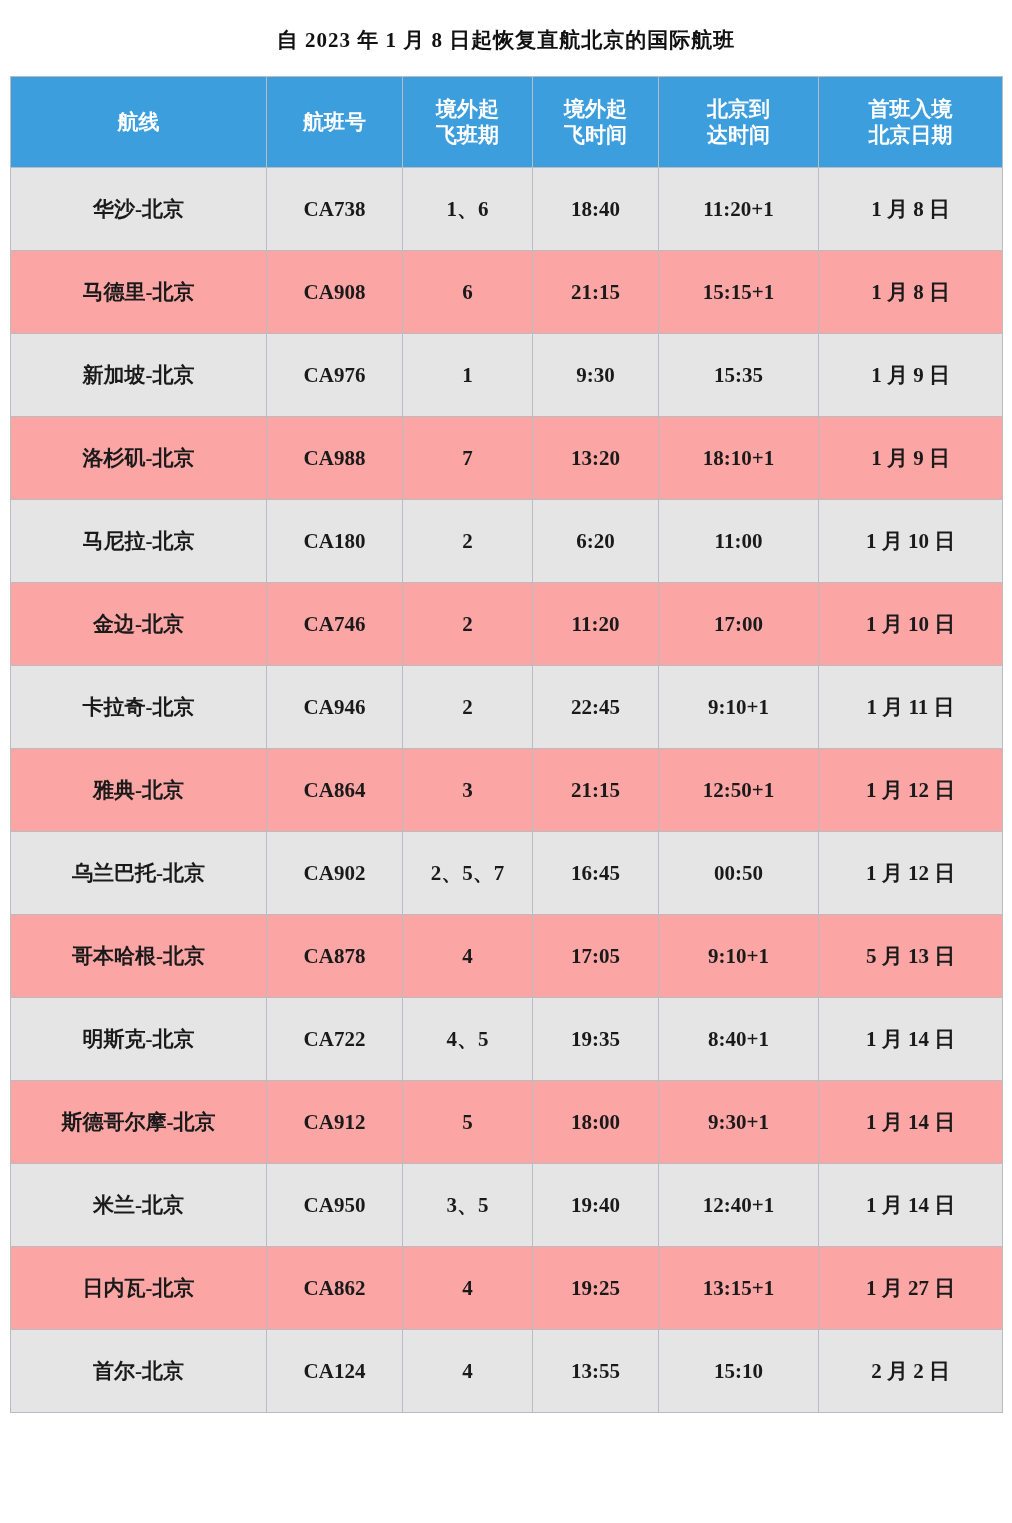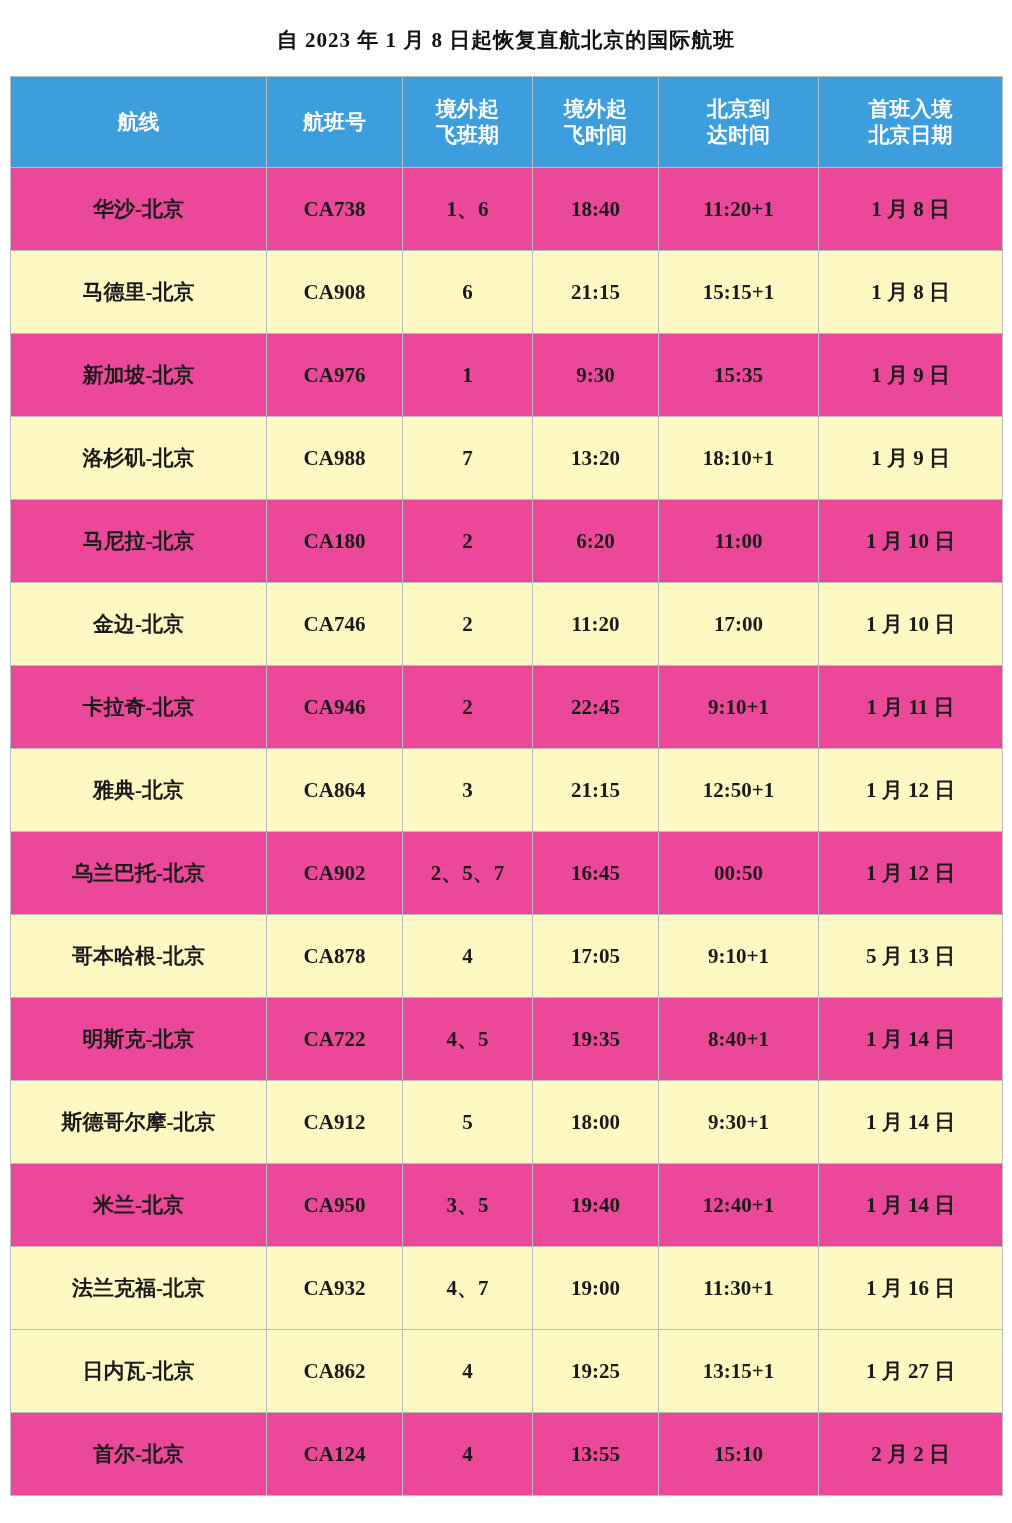--- a/index.html
+++ b/index.html
@@ -56,24 +56,24 @@
     line-height: 1.25;
     padding: 4px 2px;
   }
   table.flights tbody td {
     height: 78px;
     padding: 2px;
     color: #1a1a1a;
     font-weight: bold;
   }
   table.flights tbody tr.alt td {
-    background: #fef9c3;
+    background: #fca5a5;
   }
   table.flights tbody tr.plain td {
-    background: #ec4899;
+    background: #e5e5e5;
   }
   col.c-route  { width: 256px; }
   col.c-flight { width: 136px; }
   col.c-days   { width: 130px; }
   col.c-dep    { width: 126px; }
   col.c-arr    { width: 160px; }
   col.c-first  { width: 184px; }
   .hdr-line { display: block; }
 </style>
 </head>
@@ -218,28 +218,20 @@
         </tr>
         <tr class="plain">
           <td>米兰-北京</td>
           <td>CA950</td>
           <td>3、5</td>
           <td>19:40</td>
           <td>12:40+1</td>
           <td>1 月 14 日</td>
         </tr>
         <tr class="alt">
-          <td>法兰克福-北京</td>
-          <td>CA932</td>
-          <td>4、7</td>
-          <td>19:00</td>
-          <td>11:30+1</td>
-          <td>1 月 16 日</td>
-        </tr>
-        <tr class="alt">
           <td>日内瓦-北京</td>
           <td>CA862</td>
           <td>4</td>
           <td>19:25</td>
           <td>13:15+1</td>
           <td>1 月 27 日</td>
         </tr>
         <tr class="plain">
           <td>首尔-北京</td>
           <td>CA124</td>

